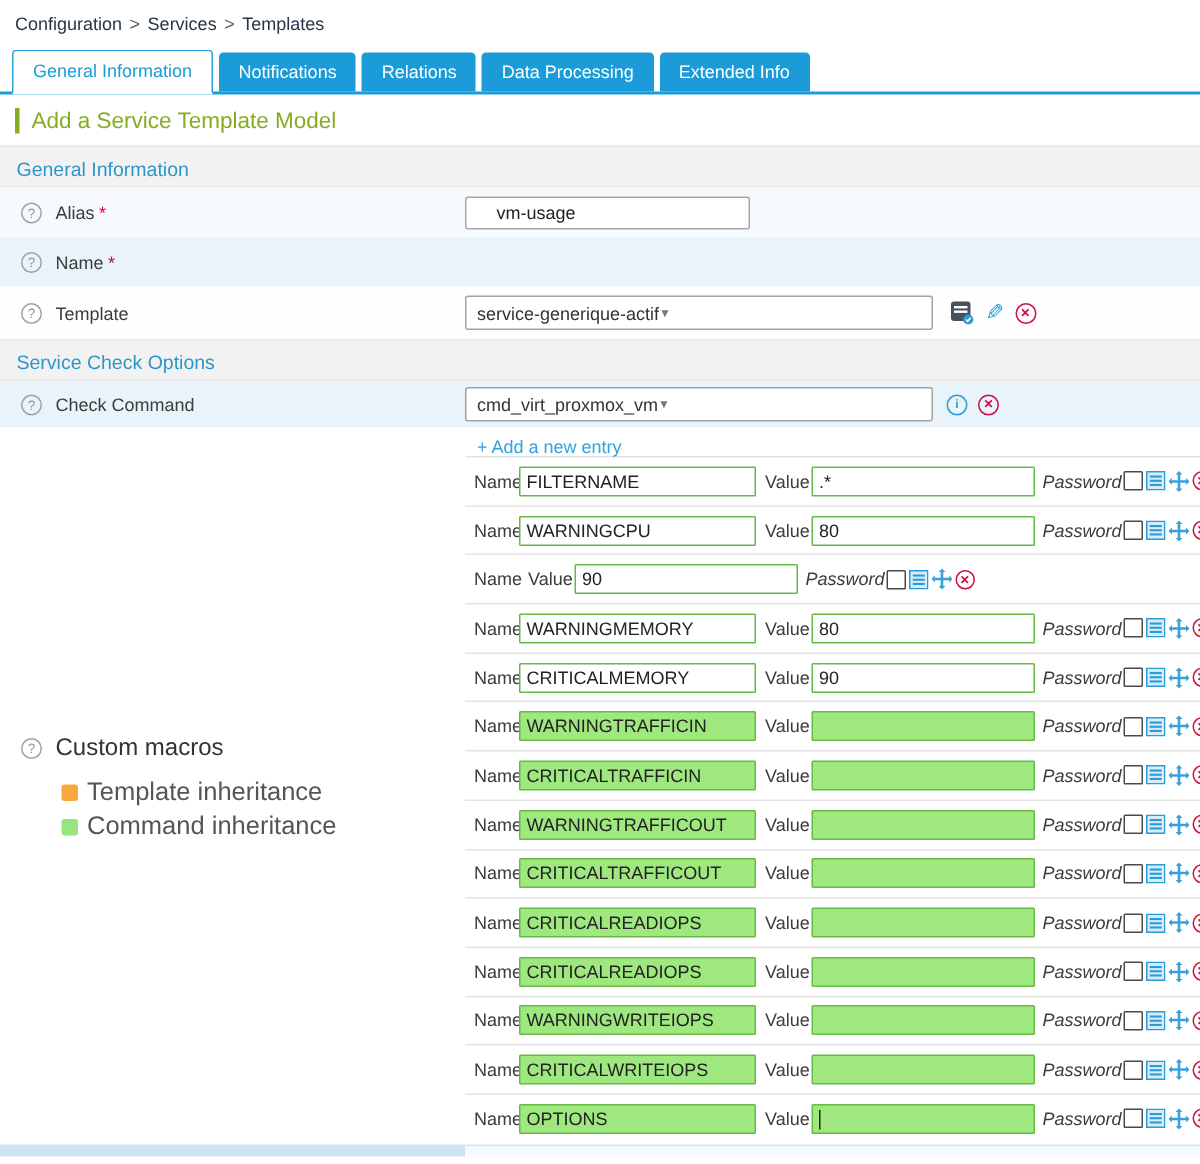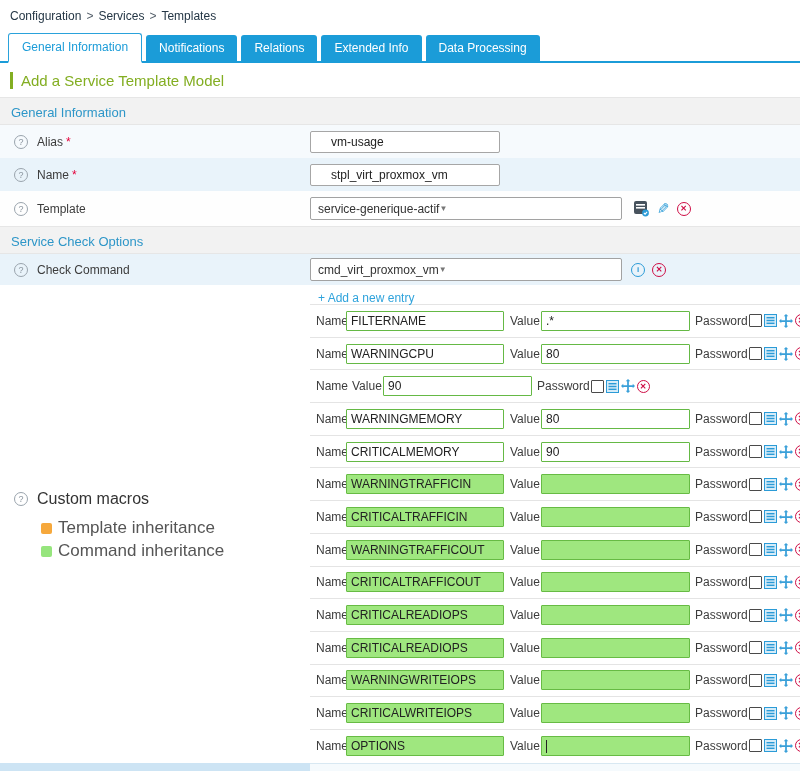--- a/index.html
+++ b/index.html
@@ -63,21 +63,21 @@
   .legend-sq { width:11px; height:11px; border-radius:2px; display:inline-block; }
   .legend-txt { font-size:17px; color:#555; }
 
   .macros-right { flex:1; }
   .add-entry { color:#2fa3dc; font-size:12px; padding:6px 0 0 8px; height:19px; cursor:pointer; }
 
   .macro-row { display:flex; align-items:center; height:32.7px; border-top:1px solid #e4e4e4; padding-left:6px; }
   .m-label { font-size:12px; color:#3c3c3c; flex-shrink:0; }
   .m-name-label { width:30px; }
   .m-value-label { width:31px; margin-left:6px; }
-  .m-pass-label { margin-left:5px; }
+  .m-pass-label { margin-left:5px;font-style:italic; }
   .m-input { height:20px; border:1px solid #65b945; background:#fff; font-size:12px; line-height:18px;
              padding:0 4px; color:#222; border-radius:1px; position:relative; overflow:hidden; white-space:nowrap; }
   .m-input.m-name { width:158px; }
   .m-input.m-value { width:149px; }
   .m-input.inh { background:#9fe77f; border-color:#67bb44; }
   .caret { display:inline-block; width:1px; height:13px; background:#222; vertical-align:middle; }
 
   .checkbox { width:13px; height:13px; background:#fff; border:1.5px solid #4a4a4a; border-radius:1px;
               margin-left:1px; flex-shrink:0; cursor:pointer; }
   .mini-icon { margin-left:2px; display:flex; align-items:center; cursor:pointer; flex-shrink:0; }
@@ -90,22 +90,22 @@
 </style>
 </head>
 <body>
 
 <div class="breadcrumb" id="breadcrumb"><span class="bc-item">Configuration</span><span class="bc-sep">&gt;</span><span class="bc-item">Services</span><span class="bc-sep">&gt;</span><span class="bc-item">Templates</span></div>
 
 <div class="tabbar" id="tabbar">
     <div class="tab active">General Information</div>
     <div class="tab">Notifications</div>
     <div class="tab">Relations</div>
+    <div class="tab">Data Processing</div>
     <div class="tab">Extended Info</div>
-    <div class="tab">Data Processing</div>
   </div>
 
 <div class="form-title-wrap">
   <div class="form-title">Add a Service Template Model</div>
 </div>
 
 <div class="section-header">General Information</div>
 
 <div class="frow row-alias">
   <div class="flabel">
@@ -113,21 +113,20 @@
     <span class="ltext"><span>Alias</span><span class="req">*</span></span>
   </div>
   <div class="text-input">vm-usage</div>
 </div>
 
 <div class="frow row-name">
   <div class="flabel">
     <span class="qicon">?</span>
     <span class="ltext"><span>Name</span><span class="req">*</span></span>
   </div>
-  <div class="text-input">stpl_virt_proxmox_vm</div>
 </div>
 
 <div class="frow row-template">
   <div class="flabel">
     <span class="qicon">?</span>
     <span class="ltext">Template</span>
   </div>
   <div class="select">
     <span>service-generique-actif</span>
     <span class="arrow">▼</span>

